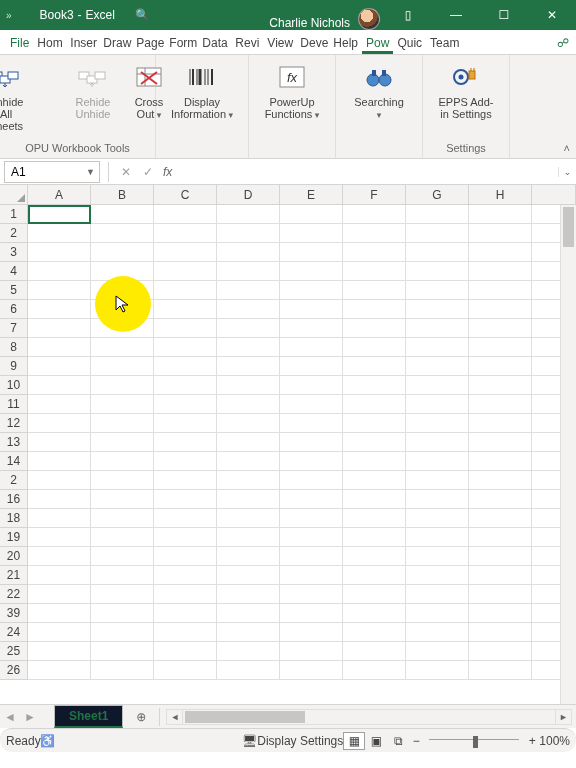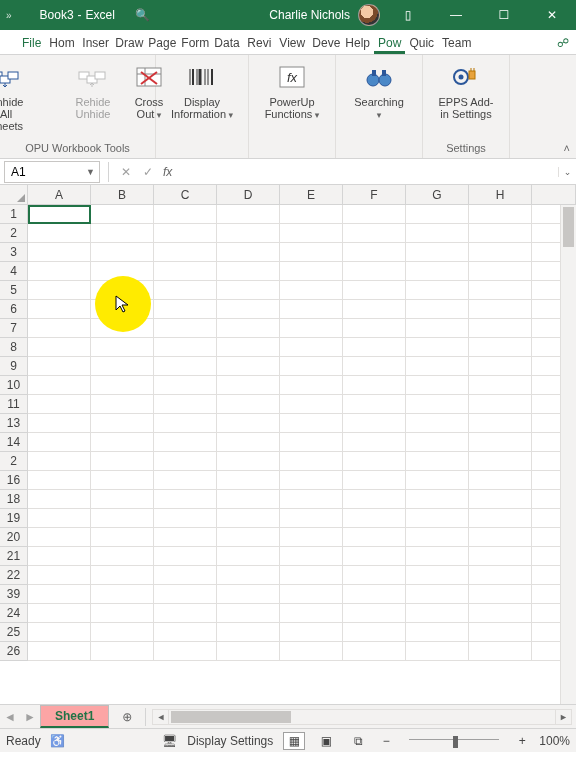--- a/index.html
+++ b/index.html
@@ -3,27 +3,27 @@
 <meta charset="utf-8">
 <style>
   * { box-sizing: border-box; margin: 0; padding: 0; font-family: "Segoe UI", Arial, sans-serif; }
   body { width: 576px; height: 768px; overflow: hidden; background: #fff; position: relative; }
 
   
   .titlebar { height: 30px; background: #217346; color: #fff; display: flex; align-items: center; font-size: 12px; }
   .titlebar .left { display: flex; align-items: center; gap: 6px; padding-left: 6px; flex: 0 0 auto; }
   .titlebar .docname { flex: 0 0 auto; padding-left: 30px; display:flex; align-items:center; gap:4px;}
   .titlebar .search { padding-left: 20px; opacity:.85;}
-  .titlebar .user { margin-left: auto; display: flex; align-items: center; gap:8px; padding-right:4px;}
+  .titlebar .user { margin-left: auto; display: flex; align-items: flex-end; gap:8px; padding-right:4px;}
   .titlebar .avatar { width:22px; height:22px; border-radius:50%; background: radial-gradient(circle at 40% 35%, #f3c9a5 0 35%, #7a4a2a 36% 60%, #333 61% 100%); border:1px solid rgba(255,255,255,.5);}
   .titlebar .winbtn { width:40px; height:30px; display:flex; align-items:center; justify-content:center; }
   .chevrons { font-size:10px; opacity:.8; letter-spacing:-2px;}
 
   
-  .menutabs { height:25px; background:#fff; border-bottom:1px solid #d4d4d4; display:flex; align-items:flex-end; font-size:12px; color:#444; padding-left:18px;}
+  .menutabs { height:25px; background:#fff; border-bottom:1px solid #d4d4d4; display:flex; align-items:flex-end; font-size:12px; color:#444; padding-left:6px;}
   .menutabs .mt { padding: 4px 4px 4px 4px; cursor:pointer; white-space:nowrap; overflow:hidden; max-width:33px;}
   .menutabs .mt.file { color:#217346; max-width:40px;}
   .menutabs .mt.active { border-bottom:3px solid #217346; padding-bottom:1px; color:#217346;}
   .menutabs .share { margin-left:auto; width:26px; text-align:center; color:#217346;}
 
   
   .ribbon { height:104px; background:#f3f2f1; border-bottom:1px solid #d4d4d4; display:flex; position:relative;}
   .rgroup { border-right:1px solid #e1dfdd; display:flex; flex-direction:column; align-items:center; justify-content:flex-start; padding:4px 4px 2px 4px;}
   .rgroup .btns { display:flex; gap:8px; }
   .rbtn { width:48px; display:flex; flex-direction:column; align-items:center; font-size:11px; color:#444; text-align:center; line-height:1.1; padding:2px 2px; cursor:pointer;}
@@ -60,31 +60,31 @@
   .vscroll { position:absolute; right:0; top:20px; bottom:0; width:16px; background:#f3f2f1; border-left:1px solid #e1dfdd;}
   .vscroll .thumb { position:absolute; top:2px; left:2px; right:2px; height:40px; background:#c8c6c4;}
   .active-cell { position:absolute; left:28px; top:20px; width:63px; height:19px; border:2px solid #217346; pointer-events:none;}
 
   
   .spot { position:absolute; width:56px; height:56px; border-radius:50%; background:#ffeb00; left:95px; top:276px; display:flex; align-items:center; justify-content:center; pointer-events:none;}
 
   
   .sheettabs { height:24px; border-top:1px solid #d4d4d4; display:flex; align-items:center; background:#f3f2f1; font-size:12px;}
   .navbtn { width:20px; text-align:center; color:#a0a0a0;}
-  .stab { padding:3px 14px; background:#fca5a5; border:1px solid #bdbdbd; border-bottom:2px solid #217346; font-weight:600; color:#217346; margin-left:0;}
+  .stab { padding:3px 14px; background:#0f172a; border:1px solid #bdbdbd; border-bottom:2px solid #217346; font-weight:600; color:#217346; margin-left:14px;}
   .addsheet { width:24px; text-align:center; color:#666; margin-left:6px;}
   .sdiv { width:1px; height:18px; background:#d4d4d4; margin:0 6px;}
   .hscroll { flex:1; height:16px; background:#f3f2f1; position:relative; border:1px solid #e1dfdd; margin-right:4px;}
   .hscroll .lar, .hscroll .rar { position:absolute; top:0; width:16px; height:14px; text-align:center; font-size:9px; color:#666; line-height:14px;}
   .hscroll .lar { left:0; border-right:1px solid #e1dfdd;}
   .hscroll .rar { right:0; border-left:1px solid #e1dfdd;}
   .hscroll .thumb { position:absolute; left:18px; top:1px; height:12px; width:120px; background:#c8c6c4;}
 
   
-  .status { height:24px; border-top:1px solid #d4d4d4; background:#f3f2f1; display:flex; align-items:center; font-size:12px; color:#444; padding:0 6px; gap:10px;}
+  .status { height:24px; border-top:1px solid #d4d4d4; background:#f3f2f1; display:flex; align-items:center; font-size:12px; color:#444; padding:0 6px; border-radius:12px;}
   .status .spacer { flex:1;}
   .viewbtn { width:22px; height:18px; border:1px solid transparent; display:flex; align-items:center; justify-content:center; font-size:12px;}
   .viewbtn.active { border:1px solid #a0a0a0; background:#fff;}
   .zoomslider { width:90px; height:4px; border-top:1px solid #a0a0a0; position:relative; margin:0 6px;}
   .zoomslider .knob { position:absolute; left:44px; top:-4px; width:5px; height:12px; background:#666;}
   .zbtn { width:14px; text-align:center;}
 </style>
 </head>
 <body>
 
@@ -374,20 +374,32 @@
         <div class="cell"></div>
         <div class="cell"></div>
         <div class="cell"></div>
         <div class="cell"></div>
         <div class="cell"></div>
         <div class="cell"></div>
         <div class="cell"></div>
         <div class="cell last"></div>
       </div>
       <div class="row">
+        <div class="rowh">12</div>
+        <div class="cell"></div>
+        <div class="cell"></div>
+        <div class="cell"></div>
+        <div class="cell"></div>
+        <div class="cell"></div>
+        <div class="cell"></div>
+        <div class="cell"></div>
+        <div class="cell"></div>
+        <div class="cell last"></div>
+      </div>
+      <div class="row">
         <div class="rowh">13</div>
         <div class="cell"></div>
         <div class="cell"></div>
         <div class="cell"></div>
         <div class="cell"></div>
         <div class="cell"></div>
         <div class="cell"></div>
         <div class="cell"></div>
         <div class="cell"></div>
         <div class="cell last"></div>

